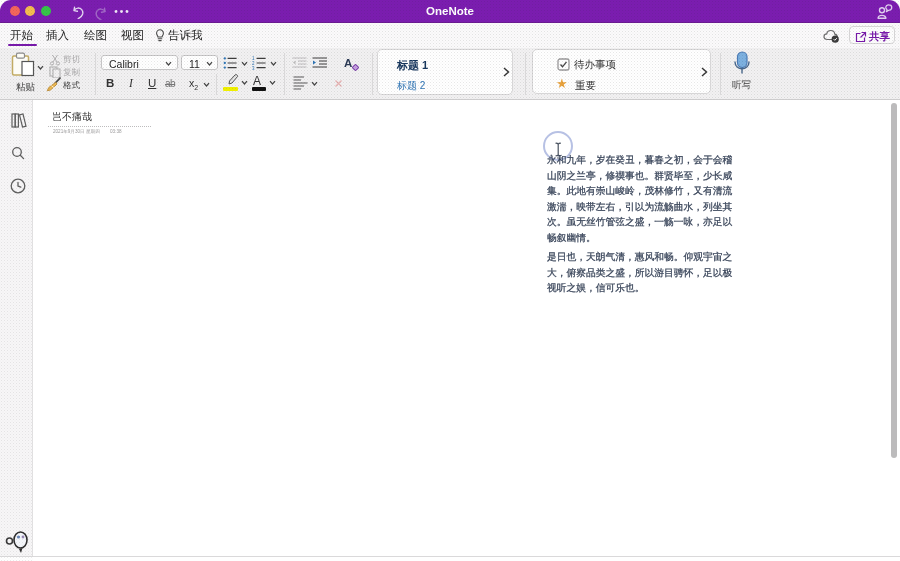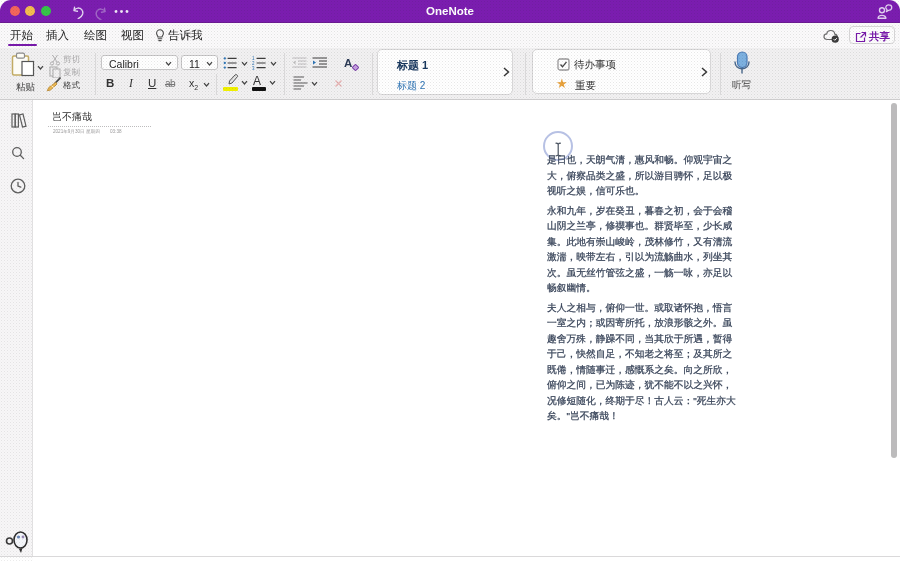--- a/index.html
+++ b/index.html
@@ -267,21 +267,20 @@
 <div class="abs" id="datetxt">2021年9月30日 星期四</div>
 <div class="abs" id="timetxt">03:38</div>
 
 <div class="abs" id="cursorring">
   <svg class="abs" style="left:8px;top:9px" width="11" height="15" viewBox="0 0 11 15">
     <path d="M3 1.2 C4.6 1.2 5.2 2.2 5.2 2.2 C5.2 2.2 5.8 1.2 7.4 1.2 M5.2 2.2 L5.2 12.8 M3 13.8 C4.6 13.8 5.2 12.8 5.2 12.8 C5.2 12.8 5.8 13.8 7.4 13.8" fill="none" stroke="#49525f" stroke-width="1.2" stroke-linecap="round"></path>
   </svg>
 </div>
 
 <div class="abs" id="textblock">
+<p>永和九年，岁在癸丑，暮春之初，会于会稽<br>山阴之兰亭，修禊事也。群贤毕至，少长咸<br>集。此地有崇山峻岭，茂林修竹，又有清流<br>激湍，映带左右，引以为流觞曲水，列坐其<br>次。虽无丝竹管弦之盛，一觞一咏，亦足以<br>畅叙幽情。</p>
 <p>是日也，天朗气清，惠风和畅。仰观宇宙之<br>大，俯察品类之盛，所以游目骋怀，足以极<br>视听之娱，信可乐也。</p>
-<p>永和九年，岁在癸丑，暮春之初，会于会稽<br>山阴之兰亭，修禊事也。群贤毕至，少长咸<br>集。此地有崇山峻岭，茂林修竹，又有清流<br>激湍，映带左右，引以为流觞曲水，列坐其<br>次。虽无丝竹管弦之盛，一觞一咏，亦足以<br>畅叙幽情。</p>
-<p>夫人之相与，俯仰一世。或取诸怀抱，悟言<br>一室之内；或因寄所托，放浪形骸之外。虽<br>趣舍万殊，静躁不同，当其欣于所遇，暂得<br>于己，快然自足，不知老之将至；及其所之<br>既倦，情随事迁，感慨系之矣。向之所欣，<br>俯仰之间，已为陈迹，犹不能不以之兴怀，<br>况修短随化，终期于尽！古人云："死生亦大<br>矣。"岂不痛哉！</p>
 </div>
 
 <div class="abs" id="bottomedge"></div>
 <div class="abs" id="scrollthumb" style="left:891px;top:103px;width:5.5px;height:355px;background:#bcbbbc;border-radius:3px"></div>
 <div class="abs" style="left:0;top:0;width:900px;height:100px;pointer-events:none;background:radial-gradient(rgba(40,40,40,0.11) 0.5px, transparent 0.7px) 0 0/3px 3px, radial-gradient(rgba(40,40,40,0.07) 0.5px, transparent 0.7px) 1.5px 1.5px/3px 3px;"></div>
 <div class="abs" style="left:0;top:100px;width:33px;height:461px;pointer-events:none;background:radial-gradient(rgba(40,40,40,0.09) 0.5px, transparent 0.7px) 0 0/3px 3px, radial-gradient(rgba(40,40,40,0.06) 0.5px, transparent 0.7px) 1.5px 1.5px/3px 3px;"></div>
 
 </body></html>

